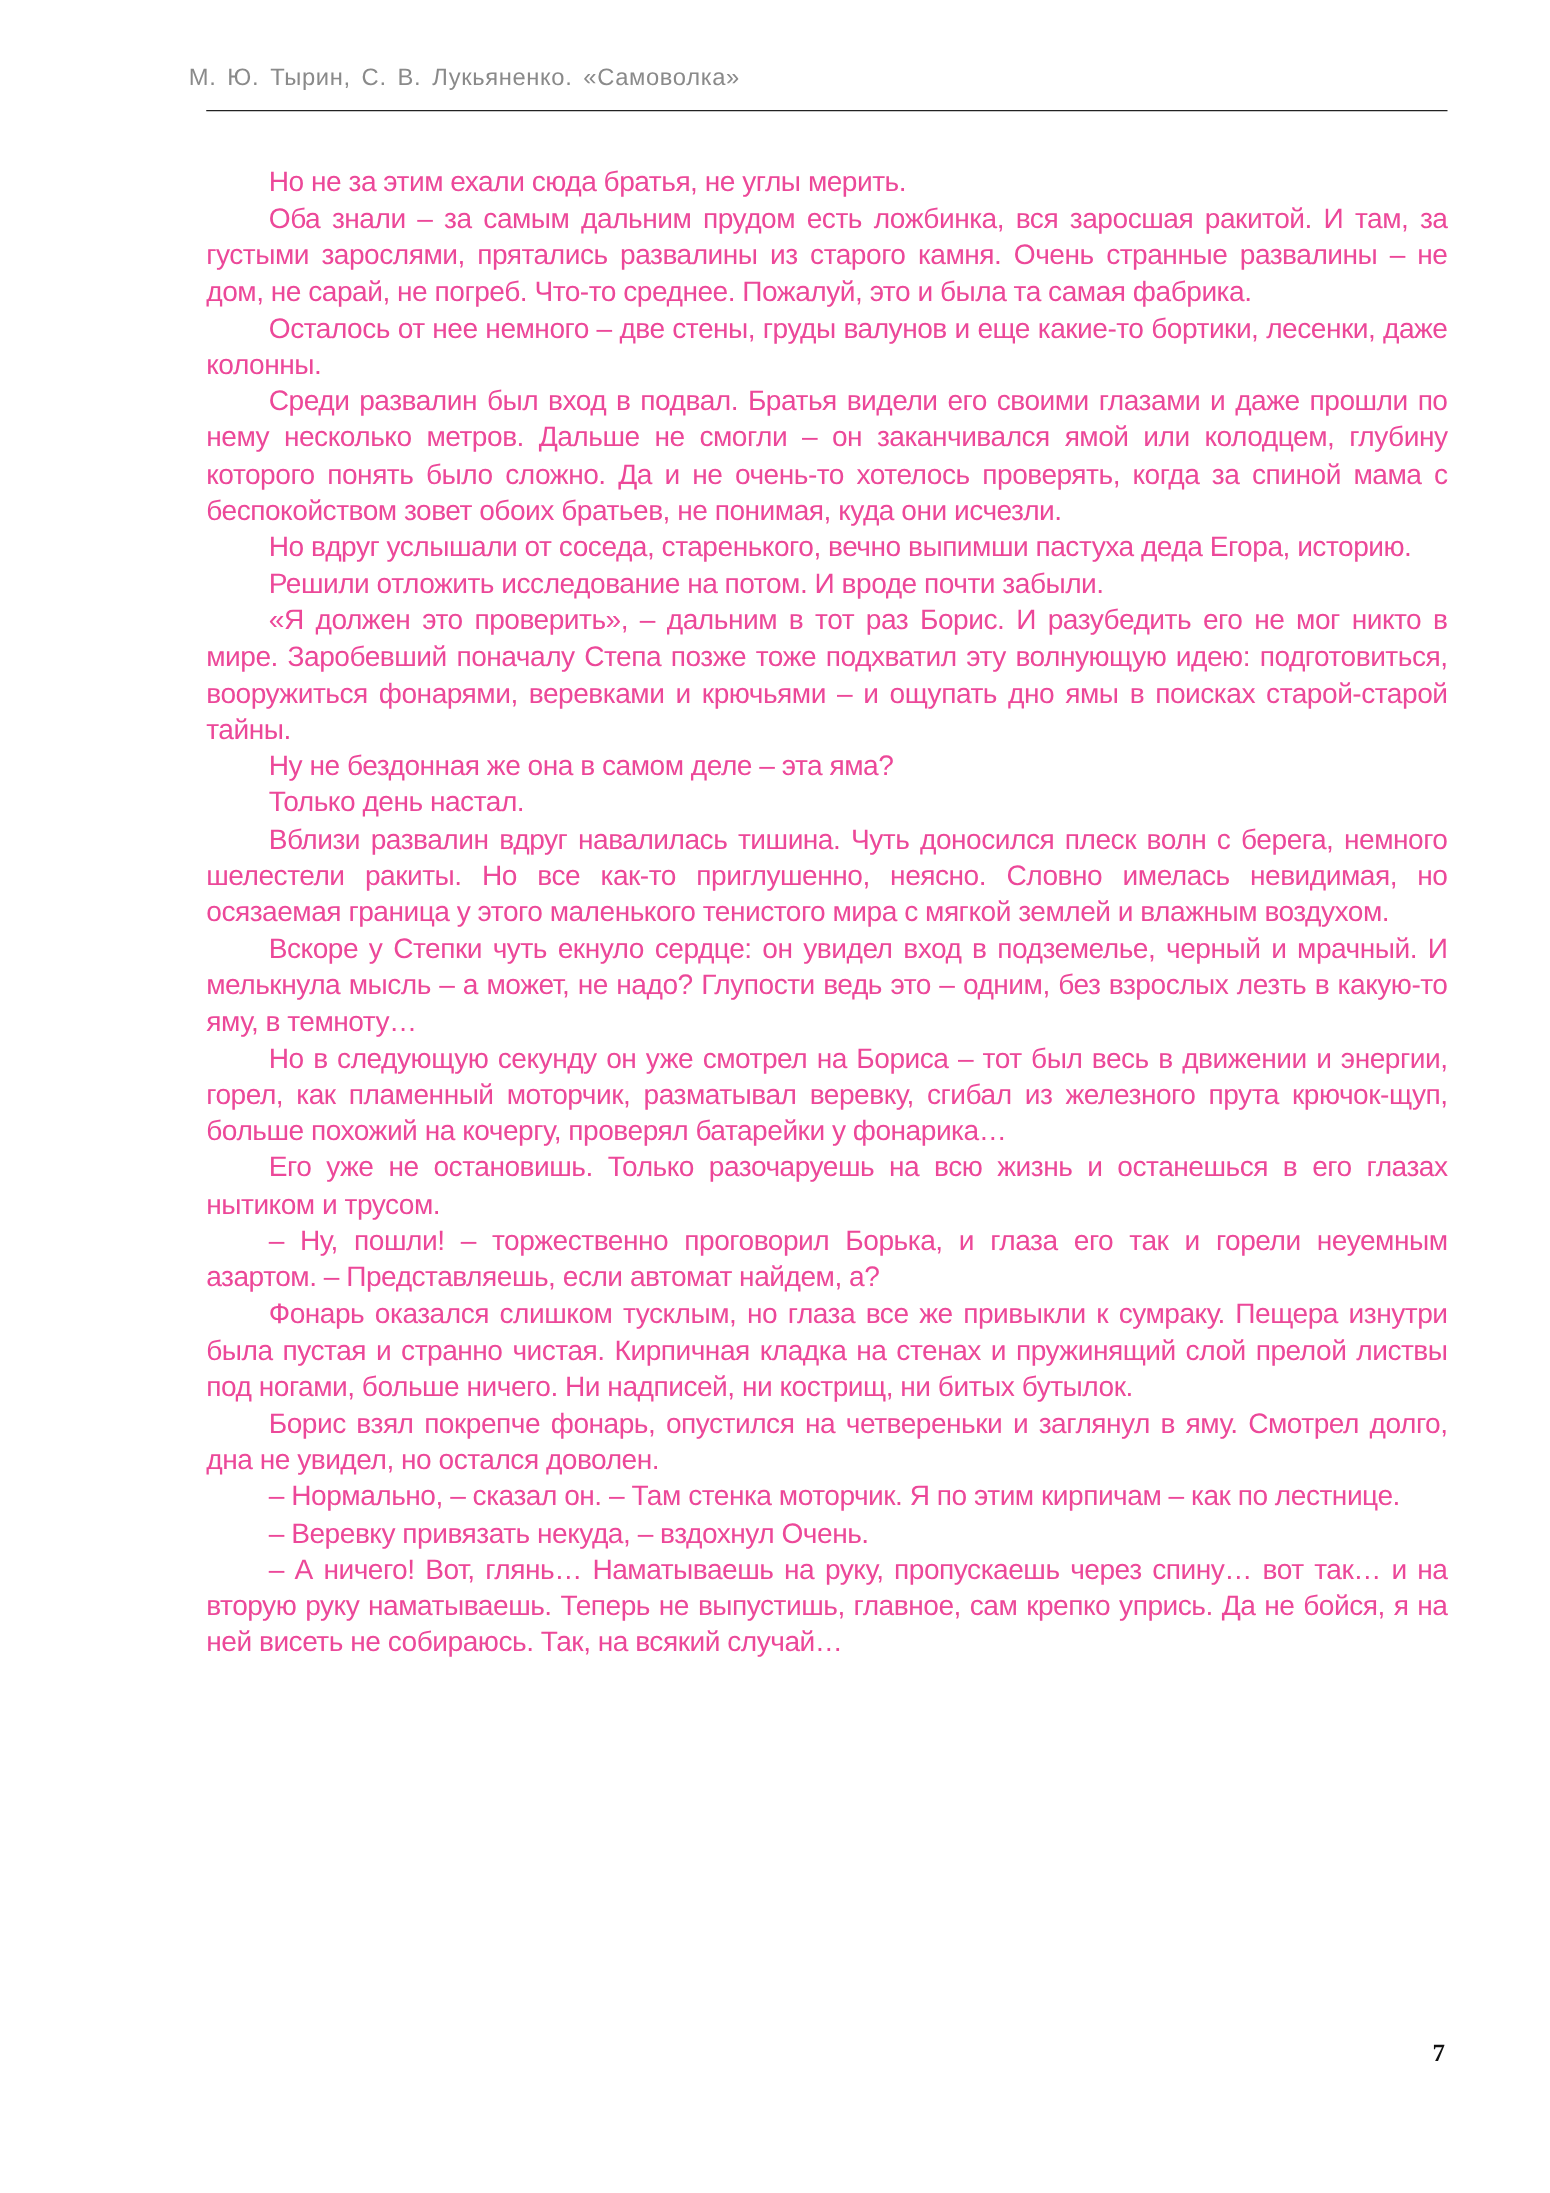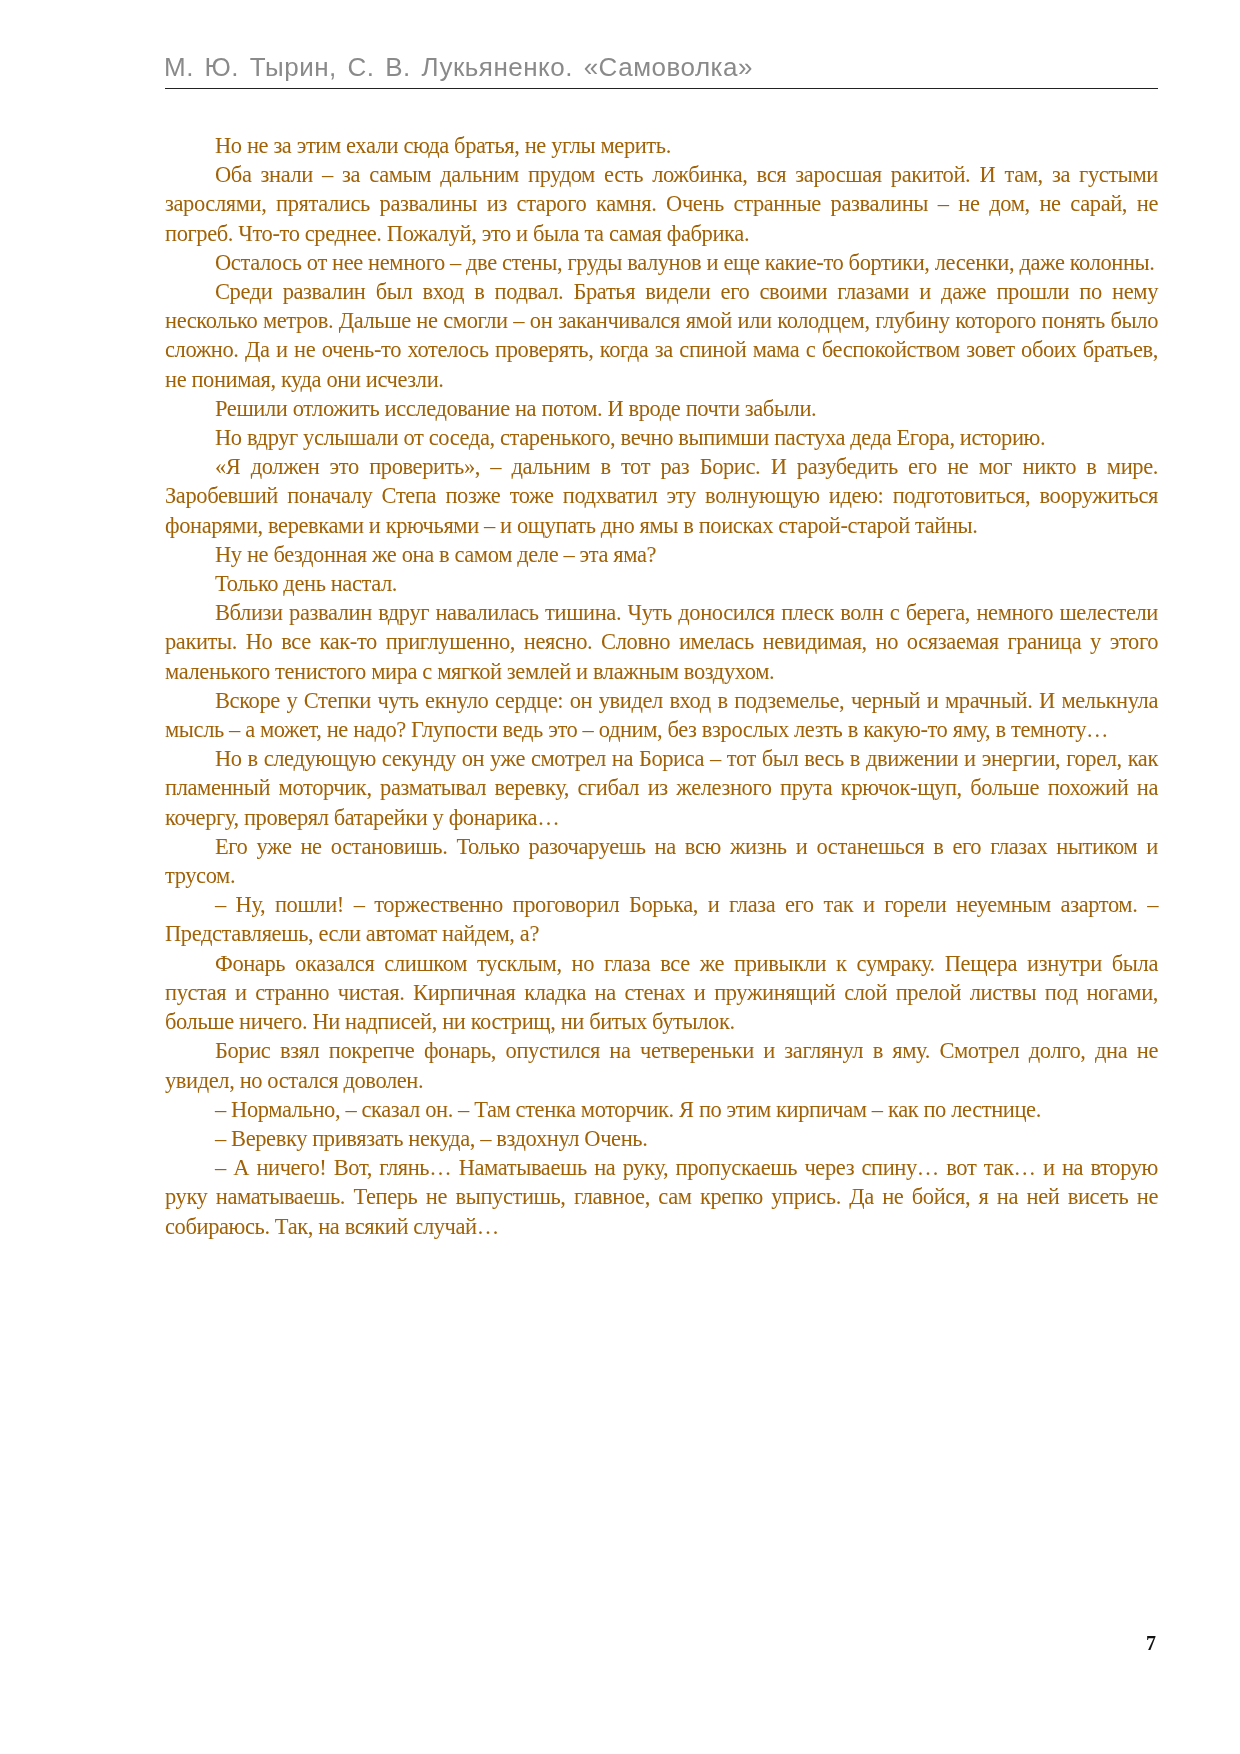--- a/index.html
+++ b/index.html
@@ -1,30 +1,30 @@
 <!DOCTYPE html>
 <html><head>
 <meta charset="utf-8">
 <style>
   html, body { margin: 0; padding: 0; background: #ffffff; }
   body { width: 1240px; height: 1754px; position: relative; overflow: hidden; }
   .running-head {
-    position: absolute; left: 164px; top: 52px;
+    position: absolute; left: 151px; top: 52px;
     font-family: "Liberation Sans", sans-serif;
-    font-size: 26px; color: #8a8a8a; letter-spacing: 0.5px;
+    font-size: 19px; color: #8a8a8a; letter-spacing: 0.5px;
     word-spacing: 3px;
   }
   .head-rule {
     position: absolute; left: 165px; top: 88px; width: 993px; height: 0;
     border-top: 1.5px solid #222;
   }
   .body-text {
     position: absolute; left: 165px; top: 131px; width: 993px;
-    font-family: Liberation Serif, serif;
-    font-size: 22.5px; line-height: 29.2px; color: #a16207;
+    font-family: Liberation Sans, sans-serif;
+    font-size: 22.5px; line-height: 29.2px; color: #ec4899;
     text-align: justify;
     letter-spacing: -0.4px;
   }
   .body-text p { margin: 0; text-indent: 50px; }
   .page-number {
     position: absolute; left: 1146px; top: 1632px;
     font-family: "Liberation Serif", serif; font-weight: bold;
     font-size: 20px; color: #111;
   }
 </style>
@@ -32,22 +32,22 @@
 <body>
 
 <div class="running-head">М. Ю. Тырин, С. В. Лукьяненко. «Самоволка»</div>
 <div class="head-rule"></div>
 
 <div class="body-text">
   <p>Но не за этим ехали сюда братья, не углы мерить.</p>
   <p>Оба знали – за самым дальним прудом есть ложбинка, вся заросшая ракитой. И там, за густыми зарослями, прятались развалины из старого камня. Очень странные развалины – не дом, не сарай, не погреб. Что-то среднее. Пожалуй, это и была та самая фабрика.</p>
   <p>Осталось от нее немного – две стены, груды валунов и еще какие-то бортики, лесенки, даже колонны.</p>
   <p>Среди развалин был вход в подвал. Братья видели его своими глазами и даже прошли по нему несколько метров. Дальше не смогли – он заканчивался ямой или колодцем, глубину которого понять было сложно. Да и не очень-то хотелось проверять, когда за спиной мама с беспокойством зовет обоих братьев, не понимая, куда они исчезли.</p>
+  <p>Но вдруг услышали от соседа, старенького, вечно выпимши пастуха деда Егора, историю.</p>
   <p>Решили отложить исследование на потом. И вроде почти забыли.</p>
-  <p>Но вдруг услышали от соседа, старенького, вечно выпимши пастуха деда Егора, историю.</p>
   <p>«Я должен это проверить», – дальним в тот раз Борис. И разубедить его не мог никто в мире. Заробевший поначалу Степа позже тоже подхватил эту волнующую идею: подготовиться, вооружиться фонарями, веревками и крючьями – и ощупать дно ямы в поисках старой-старой тайны.</p>
   <p>Ну не бездонная же она в самом деле – эта яма?</p>
   <p>Только день настал.</p>
   <p>Вблизи развалин вдруг навалилась тишина. Чуть доносился плеск волн с берега, немного шелестели ракиты. Но все как-то приглушенно, неясно. Словно имелась невидимая, но осязаемая граница у этого маленького тенистого мира с мягкой землей и влажным воздухом.</p>
   <p>Вскоре у Степки чуть екнуло сердце: он увидел вход в подземелье, черный и мрачный. И мелькнула мысль – а может, не надо? Глупости ведь это – одним, без взрослых лезть в какую-то яму, в темноту…</p>
   <p>Но в следующую секунду он уже смотрел на Бориса – тот был весь в движении и энергии, горел, как пламенный моторчик, разматывал веревку, сгибал из железного прута крючок-щуп, больше похожий на кочергу, проверял батарейки у фонарика…</p>
   <p>Его уже не остановишь. Только разочаруешь на всю жизнь и останешься в его глазах нытиком и трусом.</p>
   <p>– Ну, пошли! – торжественно проговорил Борька, и глаза его так и горели неуемным азартом. – Представляешь, если автомат найдем, а?</p>
   <p>Фонарь оказался слишком тусклым, но глаза все же привыкли к сумраку. Пещера изнутри была пустая и странно чистая. Кирпичная кладка на стенах и пружинящий слой прелой листвы под ногами, больше ничего. Ни надписей, ни кострищ, ни битых бутылок.</p>
   <p>Борис взял покрепче фонарь, опустился на четвереньки и заглянул в яму. Смотрел долго, дна не увидел, но остался доволен.</p>

